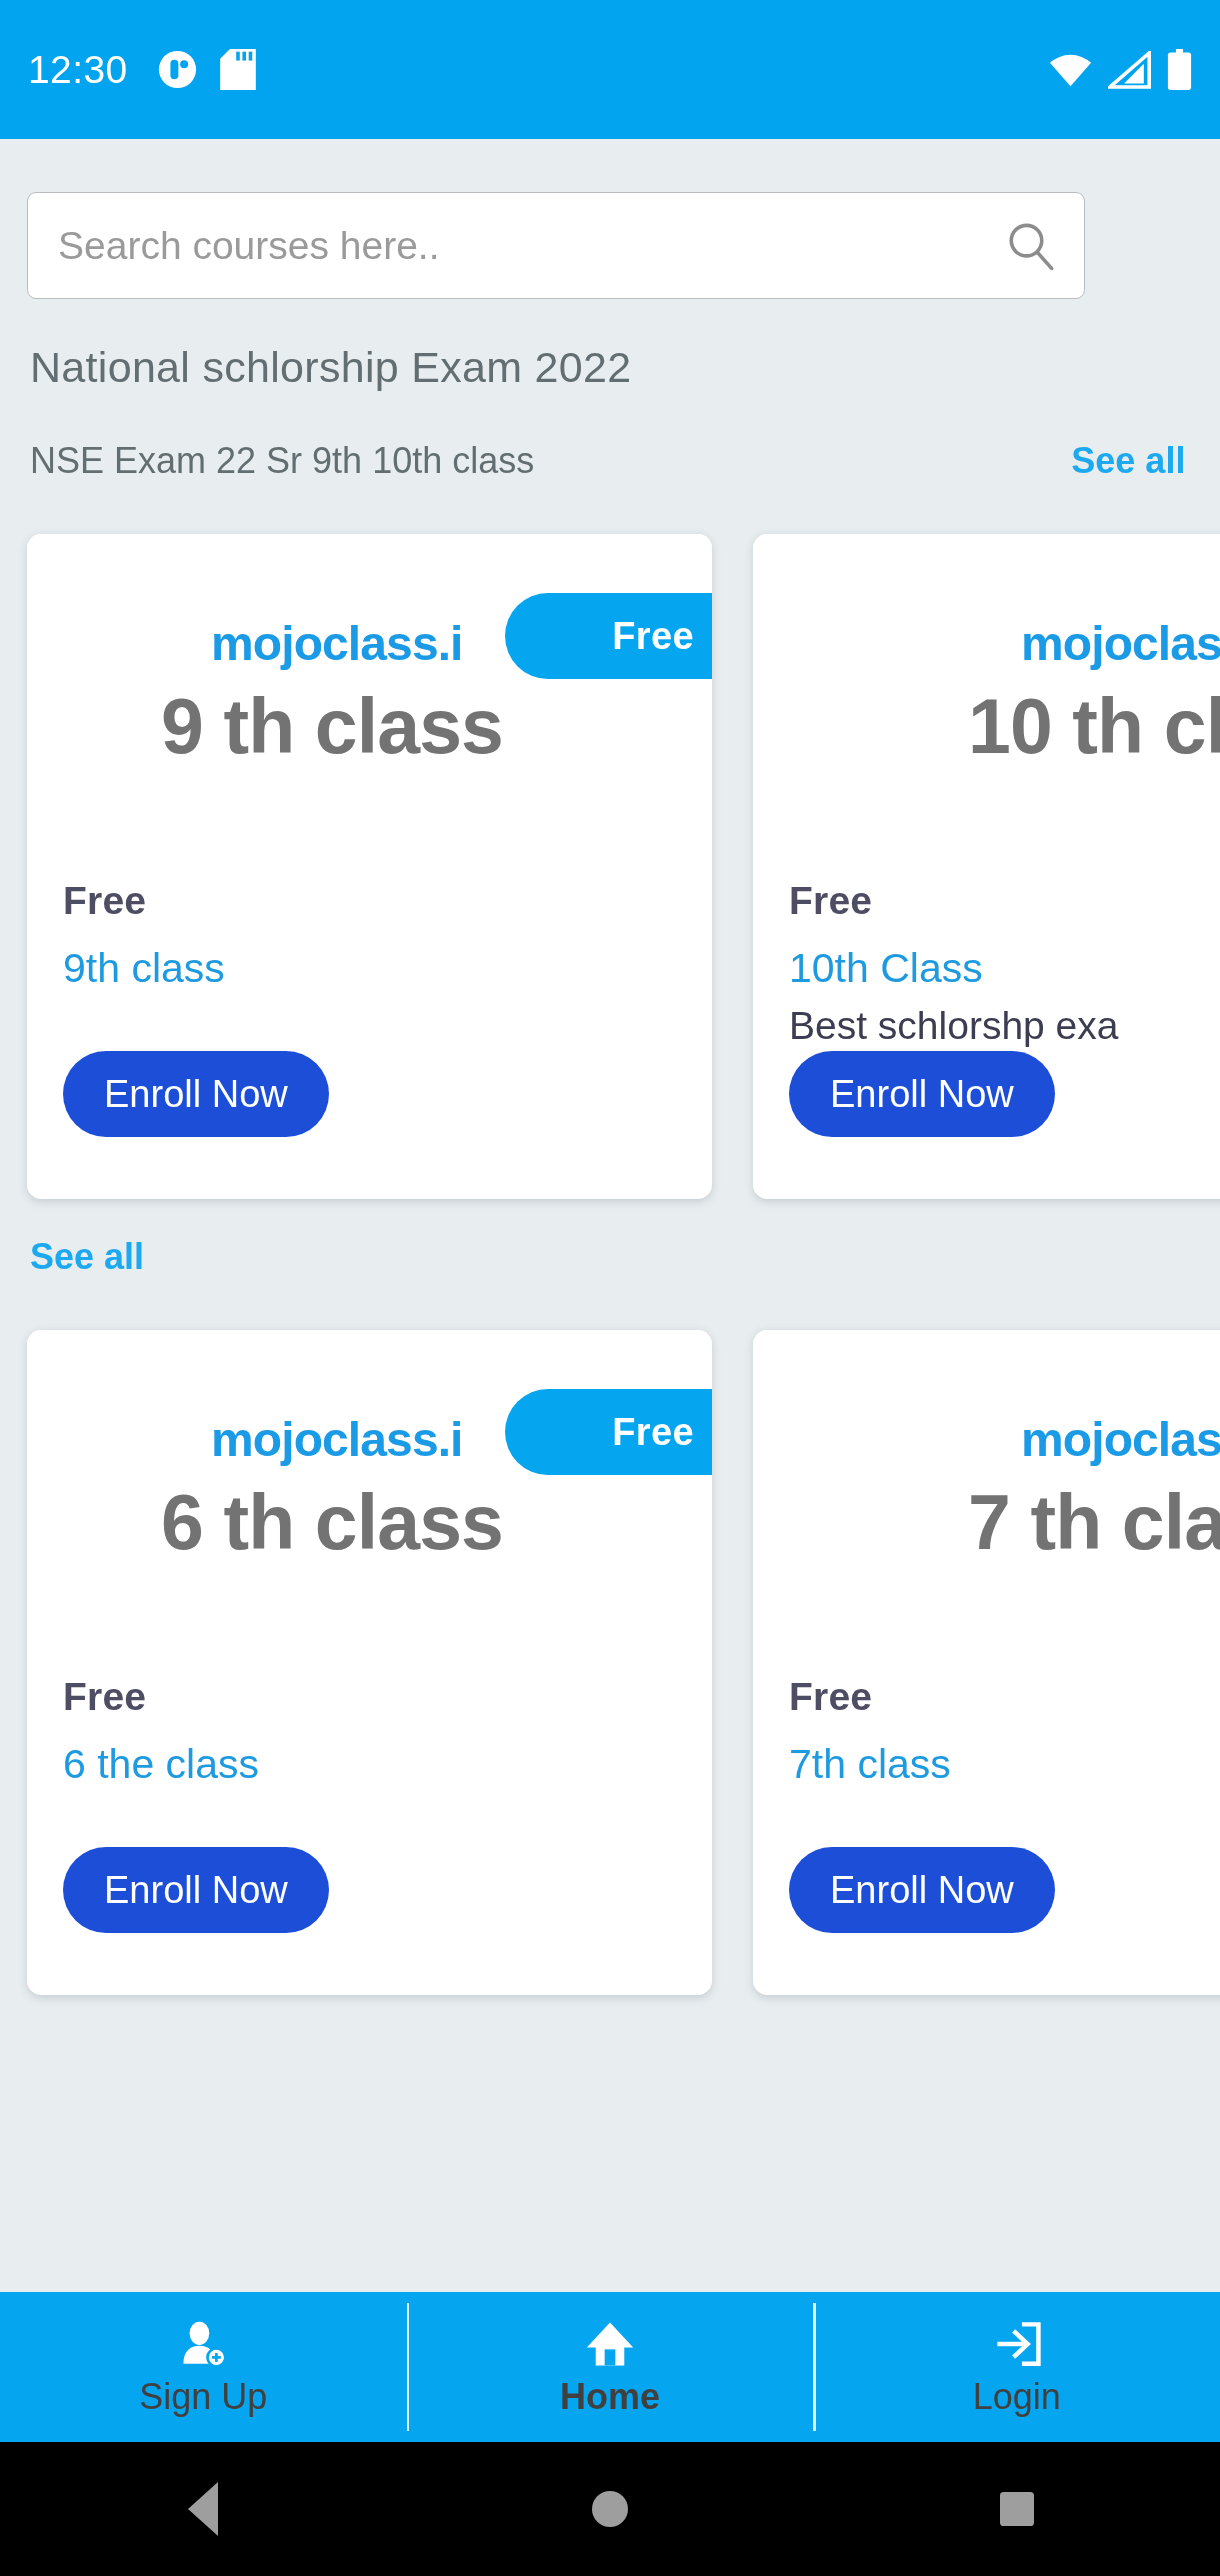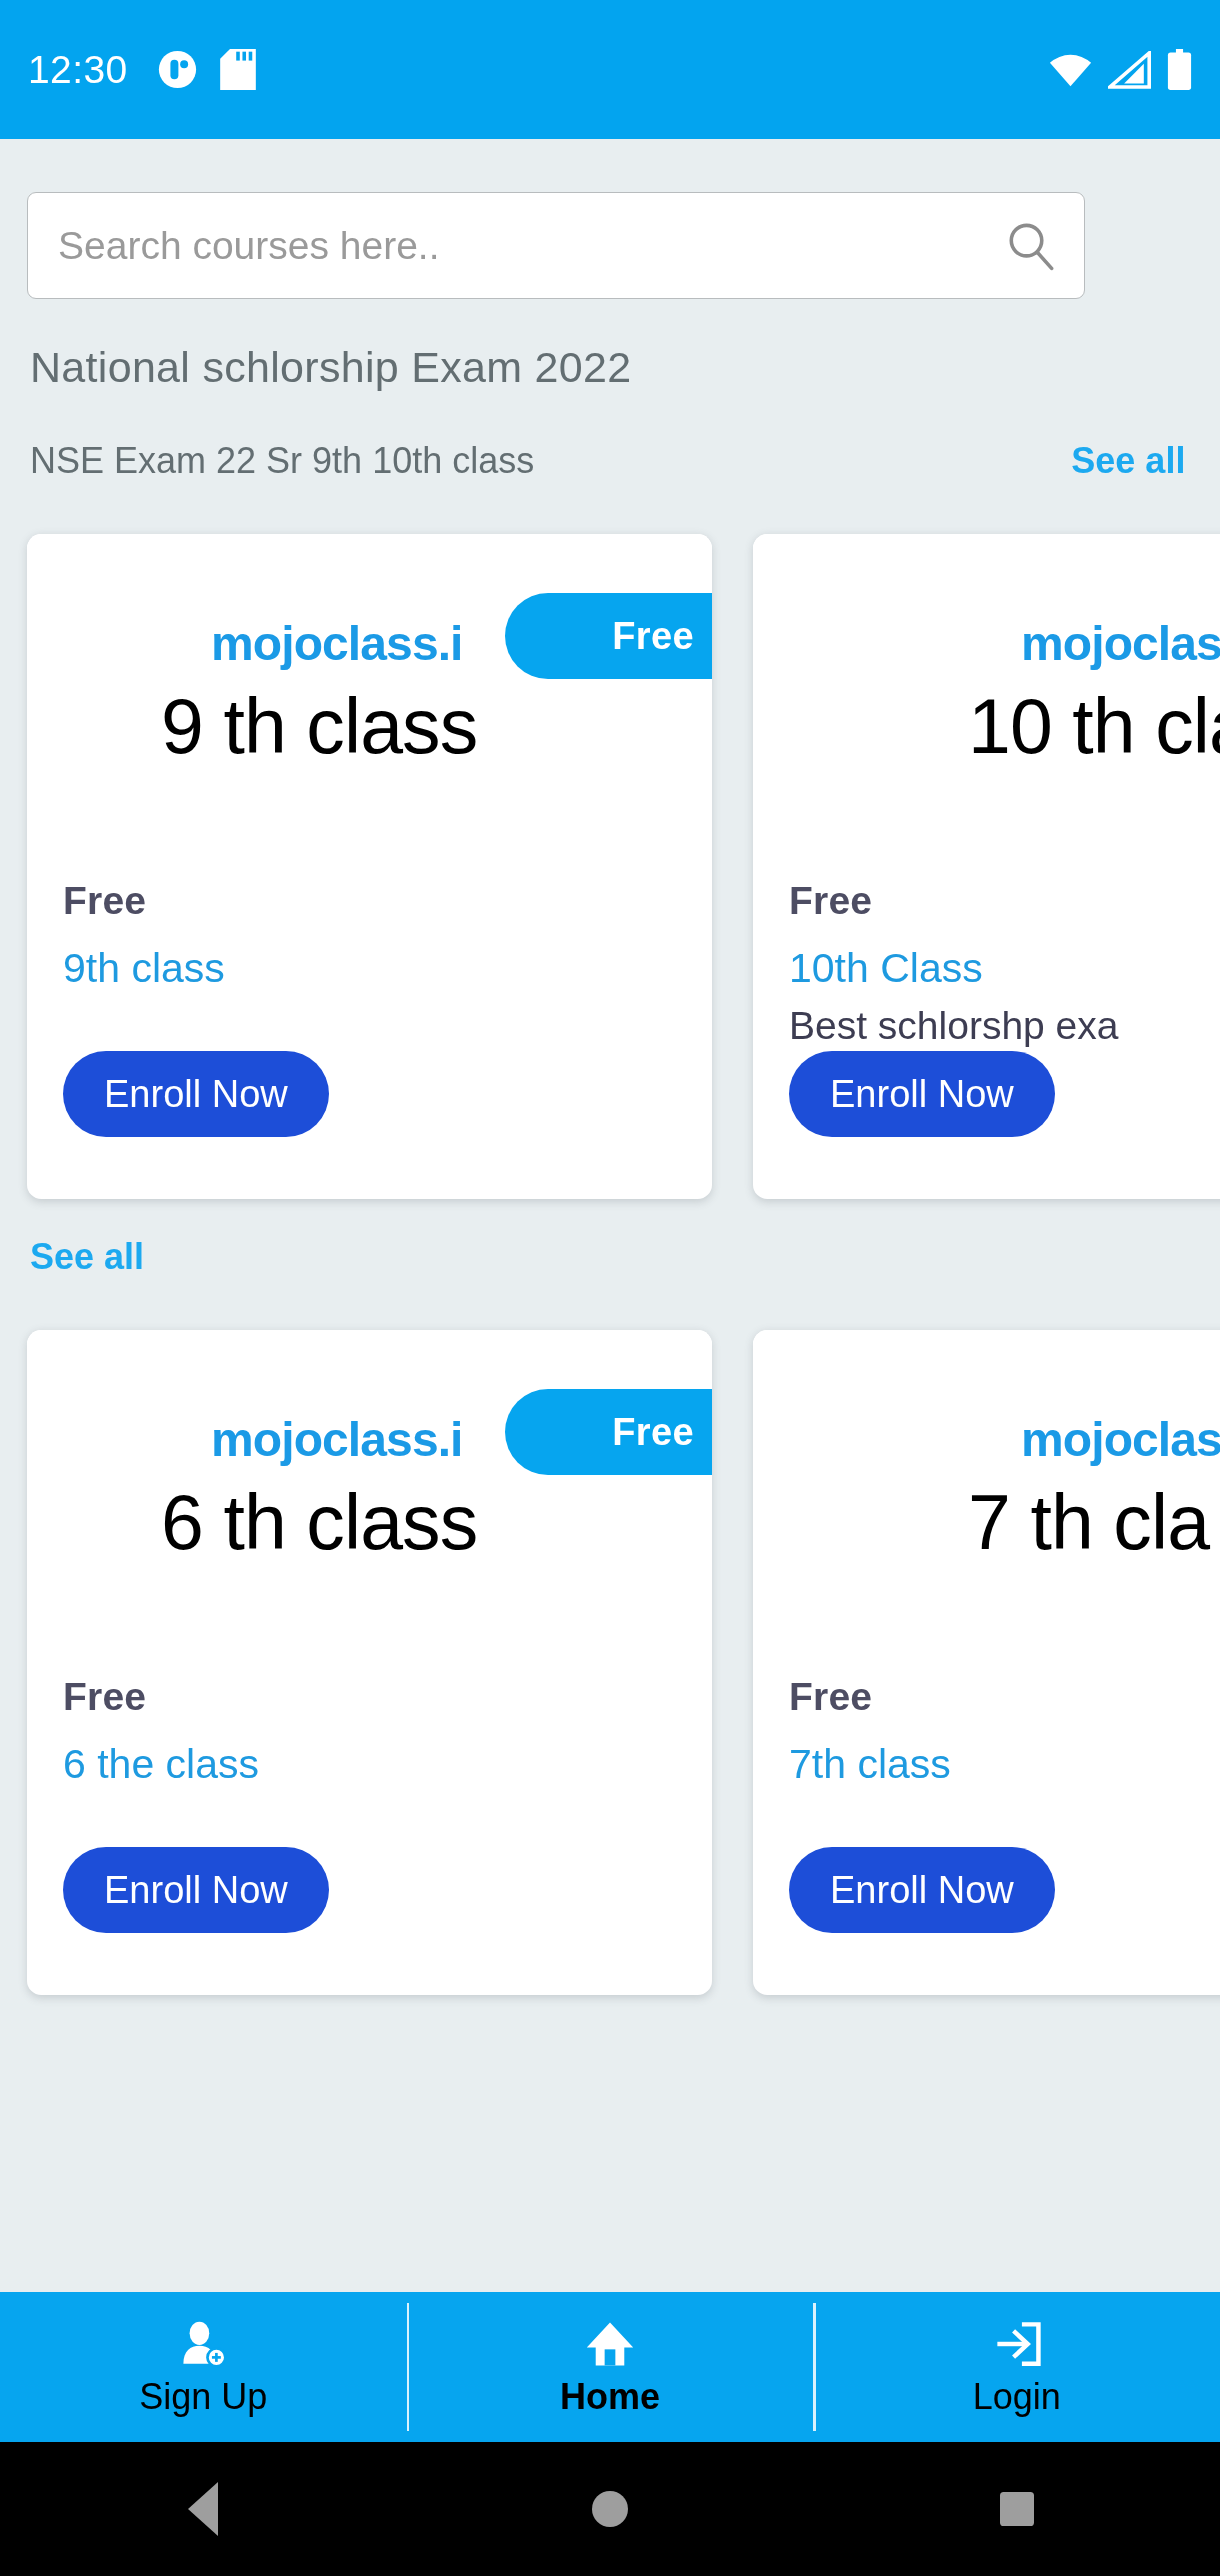--- a/index.html
+++ b/index.html
@@ -74,21 +74,21 @@
     position:relative; height:315px; width:100%;
     background:#ffffff; overflow:hidden;
   }
   .brand{
     position:absolute; left:184px; top:82px;
     font-size:48px; font-weight:700; color:#1b9ae6;
     white-space:nowrap; letter-spacing:-0.9px;
   }
   .classline{
     position:absolute; left:134px; top:148px;
-    font-size:77px; font-weight:400; color:#000000;
+    font-size:77px; font-weight:700; color:#737373;
     white-space:nowrap; letter-spacing:-0.9px;
   }
   .card.wide .brand{ left:268px; }
   .card.wide .classline{ left:215px; }
 
   .free-badge{
     position:absolute; right:-36px; top:59px; height:86px;
     background:#06a5ef; color:#ffffff;
     border-top-left-radius:47px; border-bottom-left-radius:47px;
     display:flex; align-items:center; justify-content:center;
@@ -120,21 +120,21 @@
   }
 
   
   .bottomnav{
     position:absolute; left:0; top:2292px; width:1220px; height:150px;
     background:#06a5ef; display:flex; align-items:stretch;
   }
   .nav-item{
     flex:1 1 0; display:flex; flex-direction:column;
     align-items:center; justify-content:center; gap:10px;
-    color:#000000; cursor:pointer; position:relative;
+    color:#404040; cursor:pointer; position:relative;
   }
   .nav-item + .nav-item::before{
     content:""; position:absolute; left:0; top:10.7px; bottom:10.7px;
     width:2.7px; background:rgba(255,255,255,.85);
   }
   .nav-ic{ width:50px; height:50px; display:block; }
   .nav-lb{ font-size:36px; line-height:1; }
   .nav-item.active .nav-lb{ font-weight:700; }
 
   

